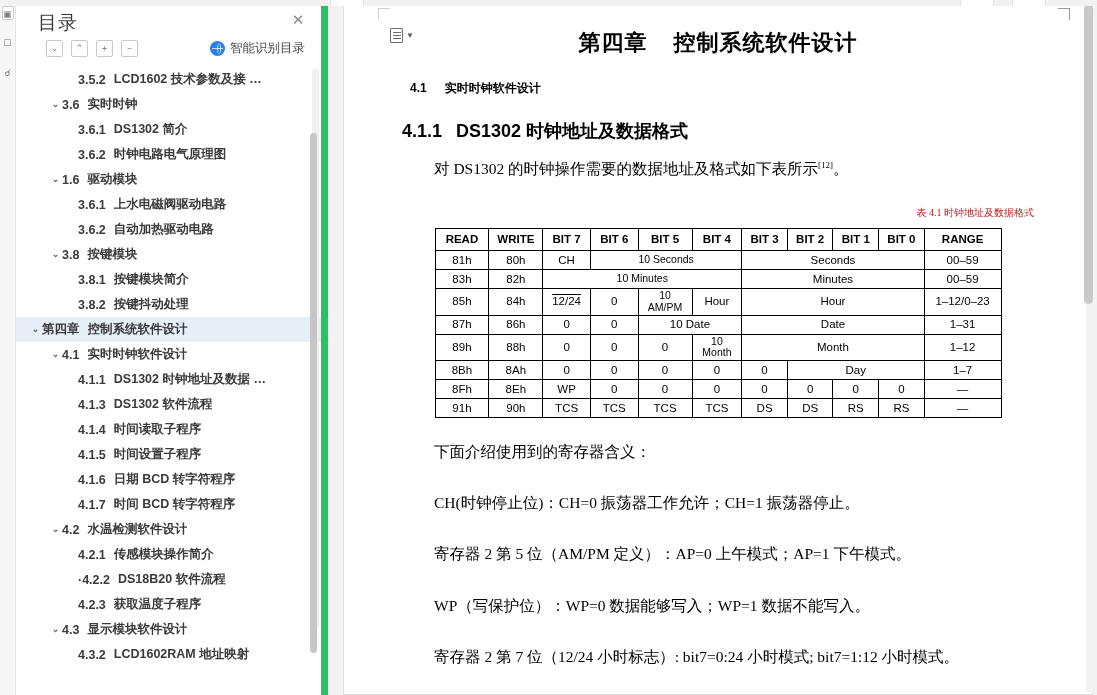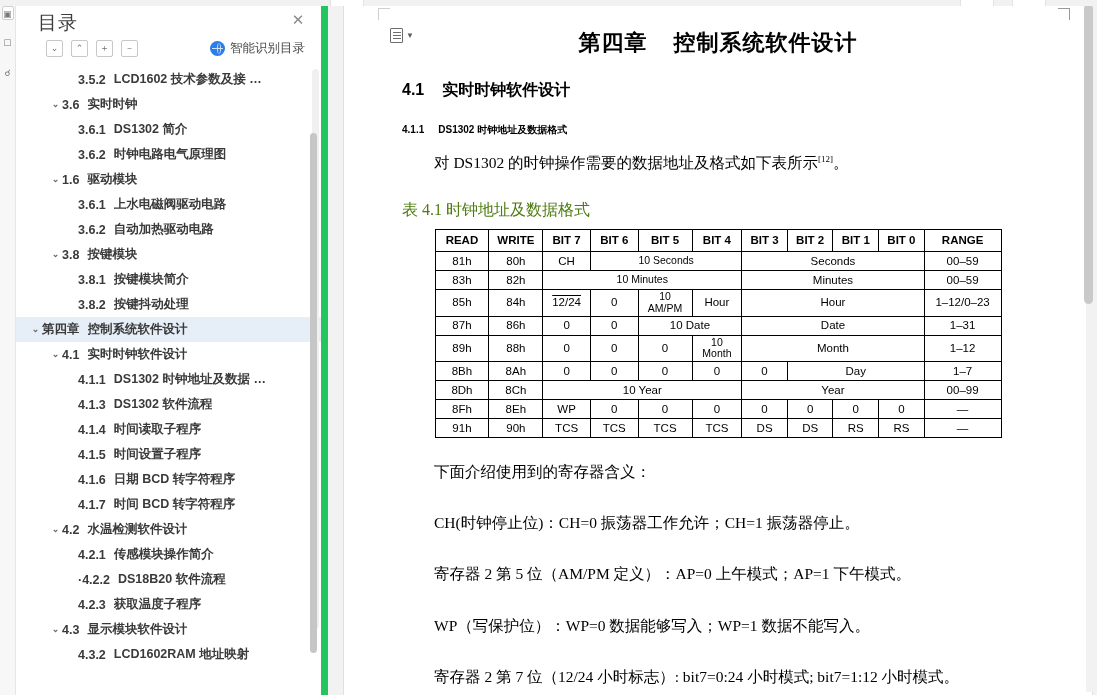--- a/index.html
+++ b/index.html
@@ -221,50 +221,50 @@
     font-family: "Liberation Sans", sans-serif;
     font-size: 22px;
     font-weight: bold;
     color: #000;
     margin: 14px 0 22px 0;
     letter-spacing: 1px;
   }
   h1.chap .gap { display: inline-block; width: 26px; }
   h2.sec {
     font-family: "Liberation Sans", sans-serif;
-    font-size: 16px;
+    font-size: 12px;
     font-weight: bold;
-    margin: 0 0 22px 0;
+    margin: 0 0 22px 8px;
     color: #000;
   }
   h2.sec .gap { display: inline-block; width: 18px; }
   h3.sub {
     font-family: "Liberation Sans", sans-serif;
-    font-size: 10px;
+    font-size: 18px;
     font-weight: bold;
     margin: 0 0 12px 0;
     color: #000;
   }
   h3.sub .gap { display: inline-block; width: 14px; }
   p.body {
     font-family: "Liberation Serif", serif;
     font-size: 15.5px;
     line-height: 1.75;
     margin: 0 0 24px 0;
     color: #000;
     text-indent: 32px;
   }
   sup { font-size: 9px; }
 
   .tbl-cap {
-    text-align: left;
+    text-align: right;
     font-family: "Liberation Serif", serif;
-    font-size: 16px;
+    font-size: 10px;
     margin: 4px 0 8px 0;
-    color: #4d7c0f;
+    color: #b91c1c;
   }
   table.reg {
     border-collapse: collapse;
     margin: 0 auto;
     font-family: "Liberation Sans", sans-serif;
     font-size: 11.5px;
     color: #000;
     width: 567px;
     table-layout: fixed;
   }
@@ -573,27 +573,20 @@
                 <td>8Ah</td>
                 <td>0</td>
                 <td>0</td>
                 <td>0</td>
                 <td>0</td>
                 <td>0</td>
                 <td colspan="3">Day</td>
                 <td>1–7</td>
               </tr>
               <tr>
-                <td>8Dh</td>
-                <td>8Ch</td>
-                <td colspan="4">10 Year</td>
-                <td colspan="4">Year</td>
-                <td>00–99</td>
-              </tr>
-              <tr>
                 <td>8Fh</td>
                 <td>8Eh</td>
                 <td>WP</td>
                 <td>0</td>
                 <td>0</td>
                 <td>0</td>
                 <td>0</td>
                 <td>0</td>
                 <td>0</td>
                 <td>0</td>

